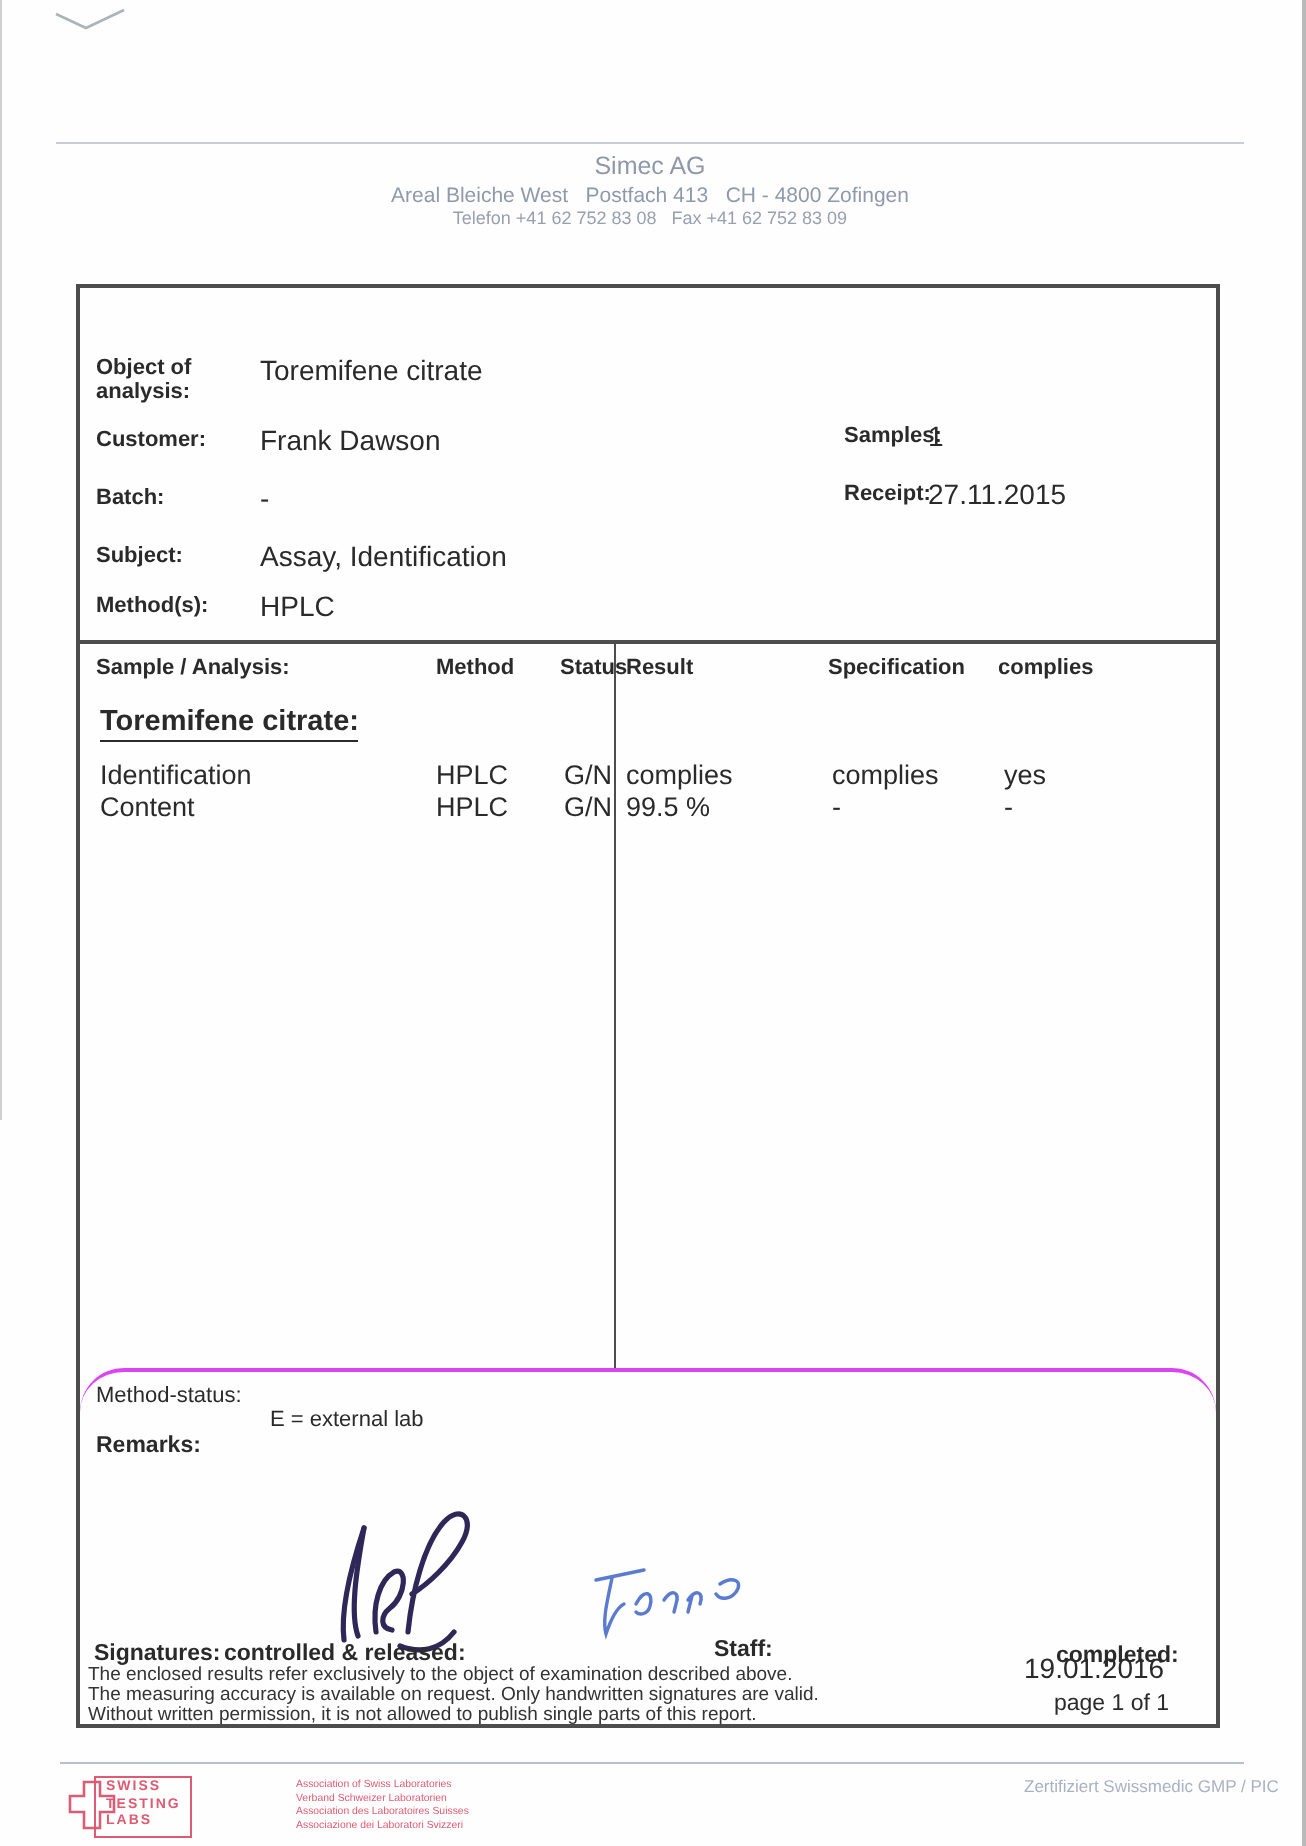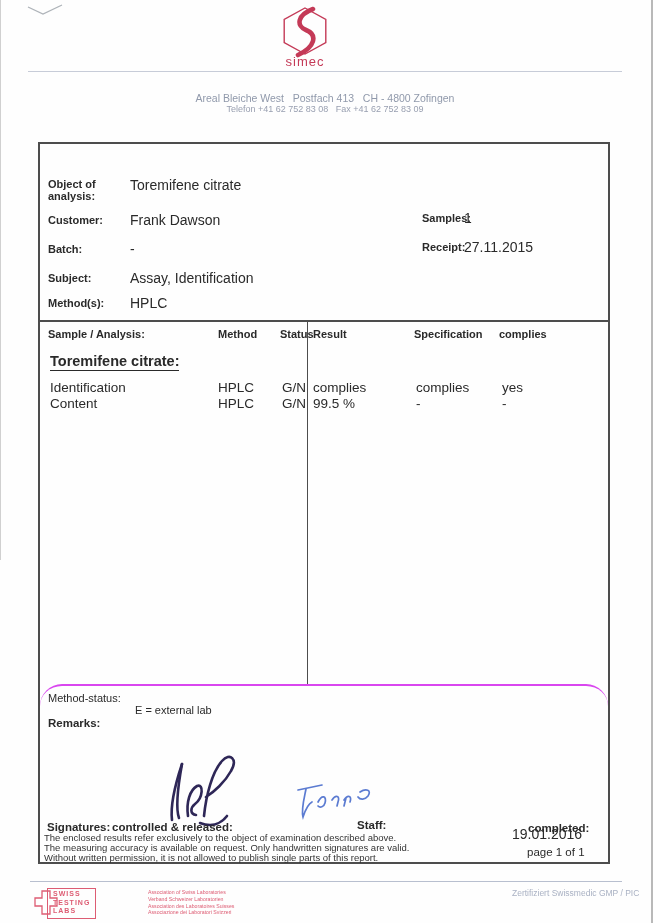--- a/index.html
+++ b/index.html
@@ -90,28 +90,22 @@
 <body>
 
 <div id="page">
 
   <div id="scan-left" class="abs"></div>
   <div id="scan-right" class="abs"></div>
   <svg class="abs" style="left:26px;top:2px;" width="40" height="16">
     <polyline points="2,5 17,12 36,3" fill="none" stroke="#9aa0a8" stroke-width="1.3" opacity="0.8"></polyline>
   </svg>
 
-  <div id="logo" class="abs">
-    <svg class="abs" style="left:0;top:0;" width="90" height="52">
-      <polygon points="45,2 65.8,13.5 65.8,36.5 45,48 24.2,36.5 24.2,13.5" fill="none" stroke="#c43a57" stroke-width="1.4"></polygon>
-      <path d="M53,3 C37,9 36,20 46,24 C58,29 55,41 38,49" fill="none" stroke="#c43a57" stroke-width="4.6" stroke-linecap="round"></path>
-    </svg>
-    <div id="logo-text" class="abs" style="color:#c43a57;">simec</div>
-  </div>
   <div id="header-divider" class="abs"></div>
+  <div id="company-name" class="abs co" style="color:#8f97a9;">Simec AG</div>
   <div id="company-address" class="abs co pre" style="color:#9099ab;">Areal Bleiche West   Postfach 413   CH - 4800 Zofingen</div>
   <div id="company-phone" class="abs co pre" style="color:#989fb0;">Telefon +41 62 752 83 08   Fax +41 62 752 83 09</div>
 
   <div id="report-box" class="abs">
 
 
     <div id="f0l" class="abs f-label">Object of analysis:</div>
     <div id="f0v" class="abs f-value">Toremifene citrate</div>
     <div id="f1l" class="abs f-label">Customer:</div>
     <div id="f1v" class="abs f-value">Frank Dawson</div>

